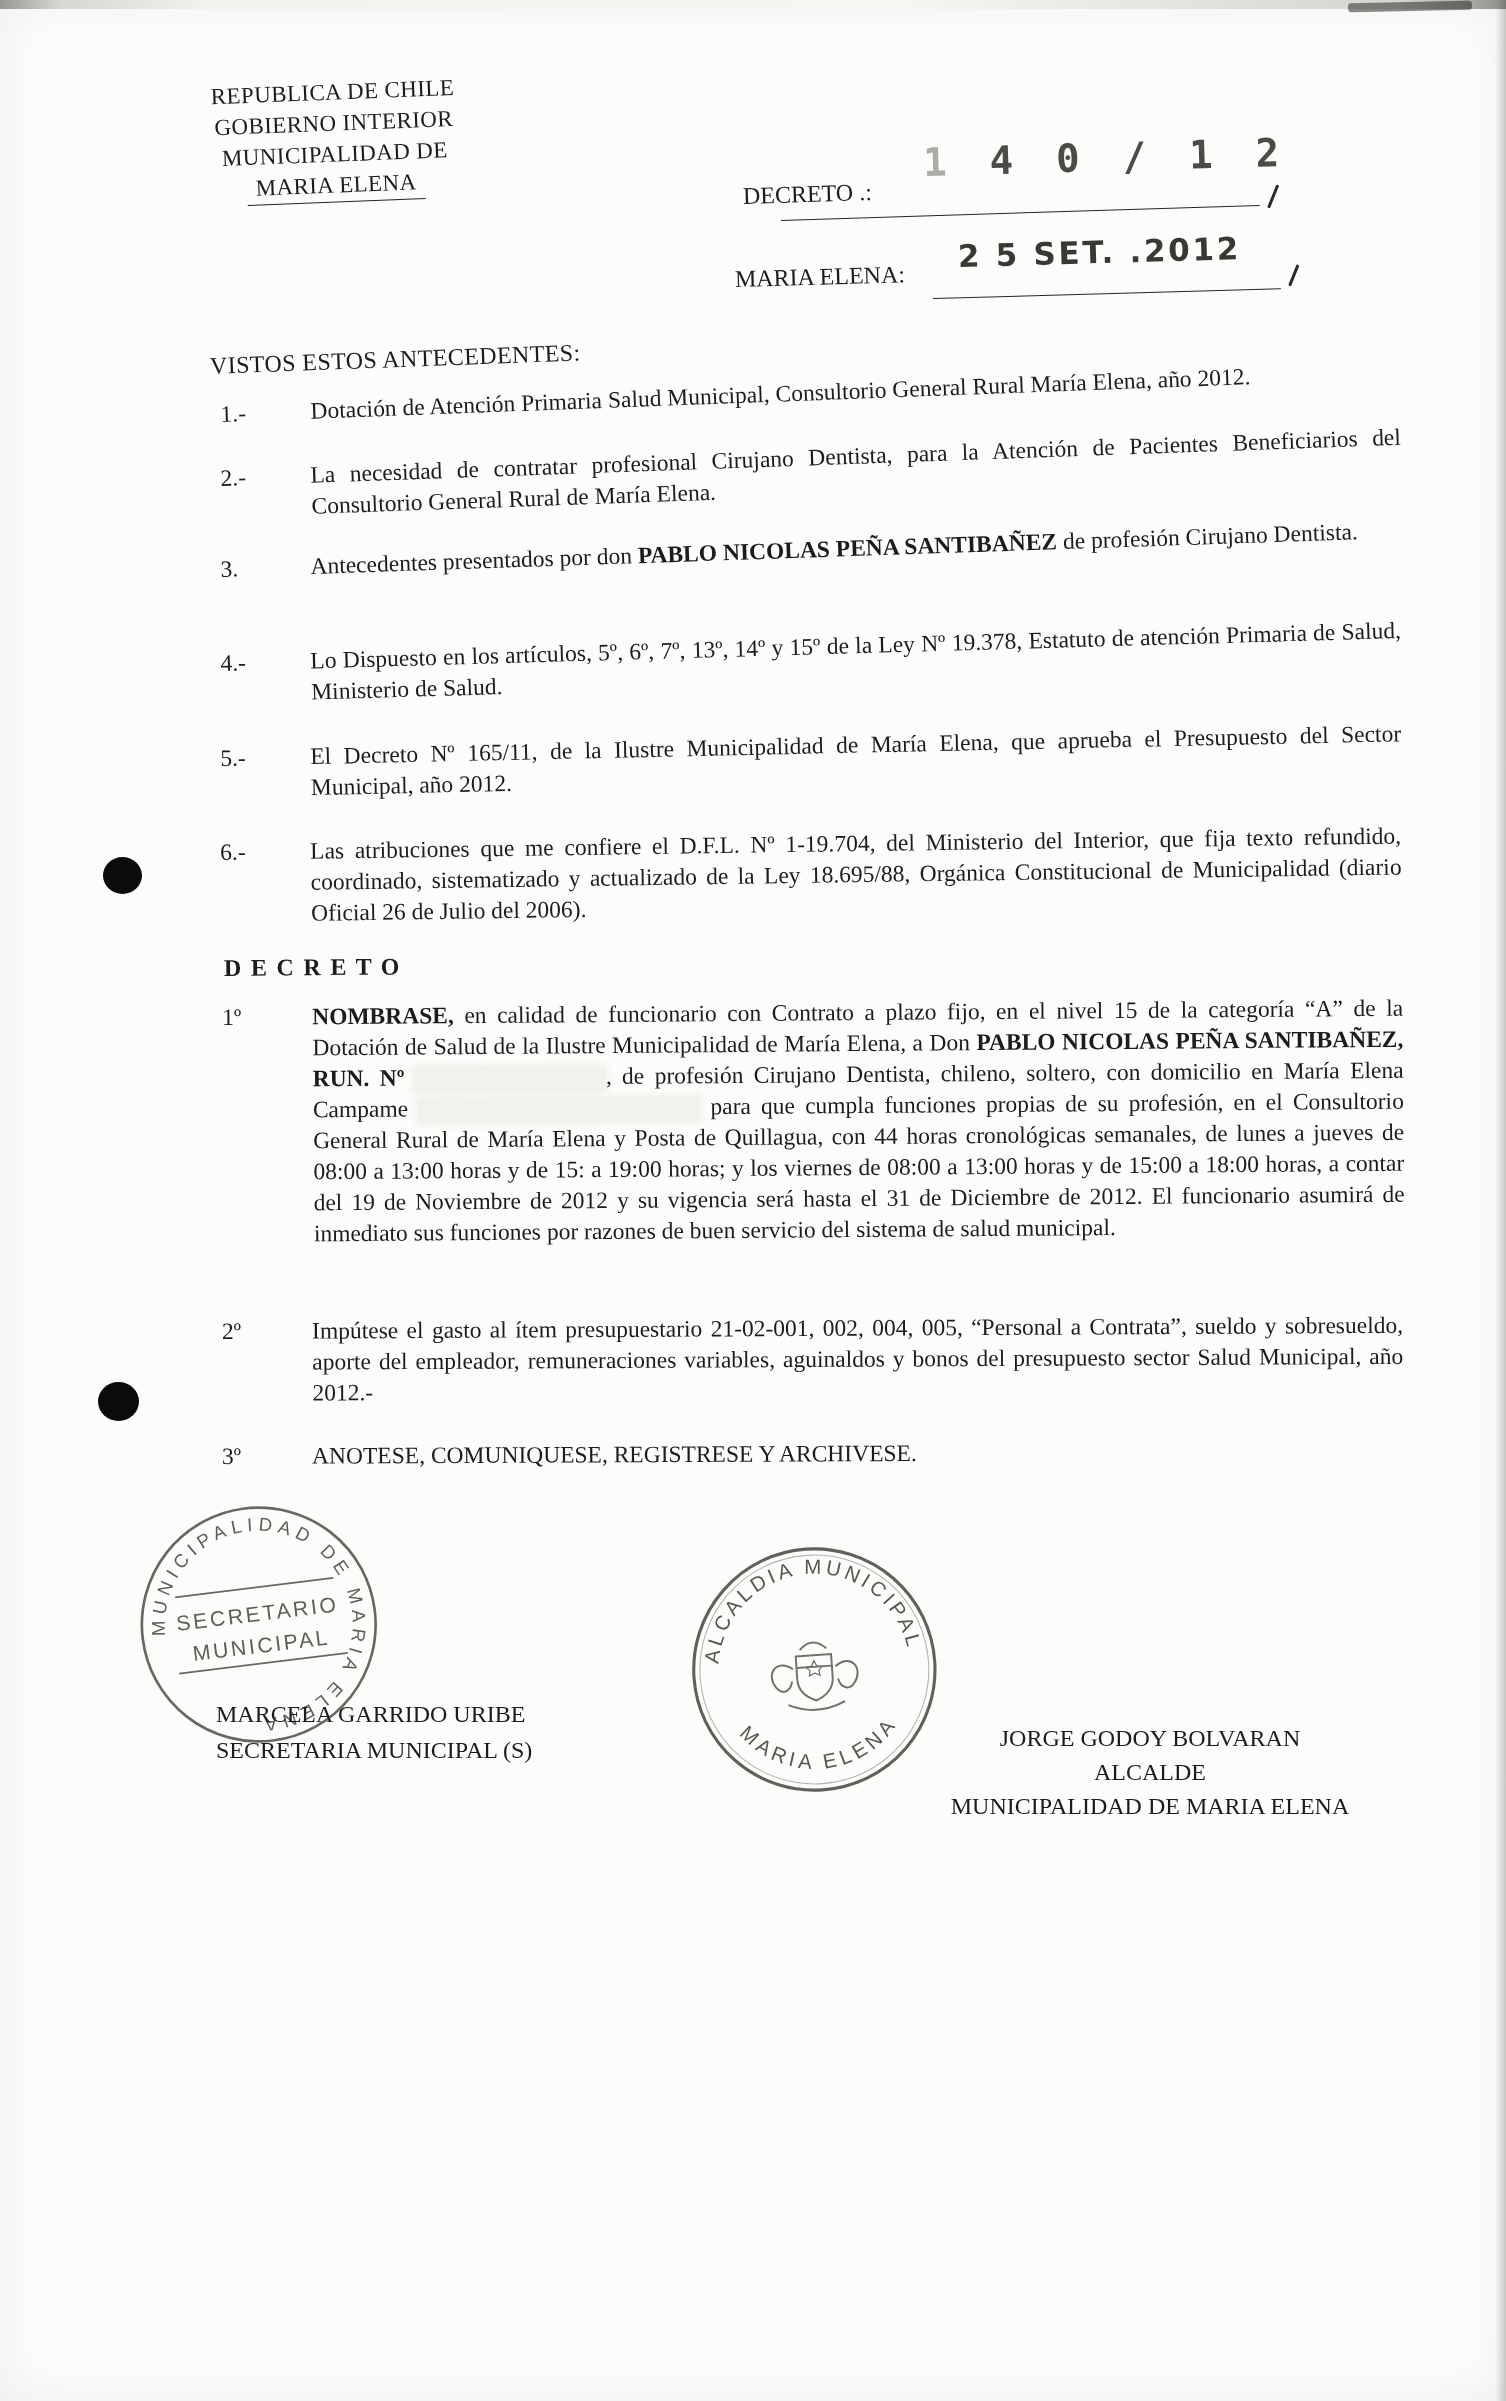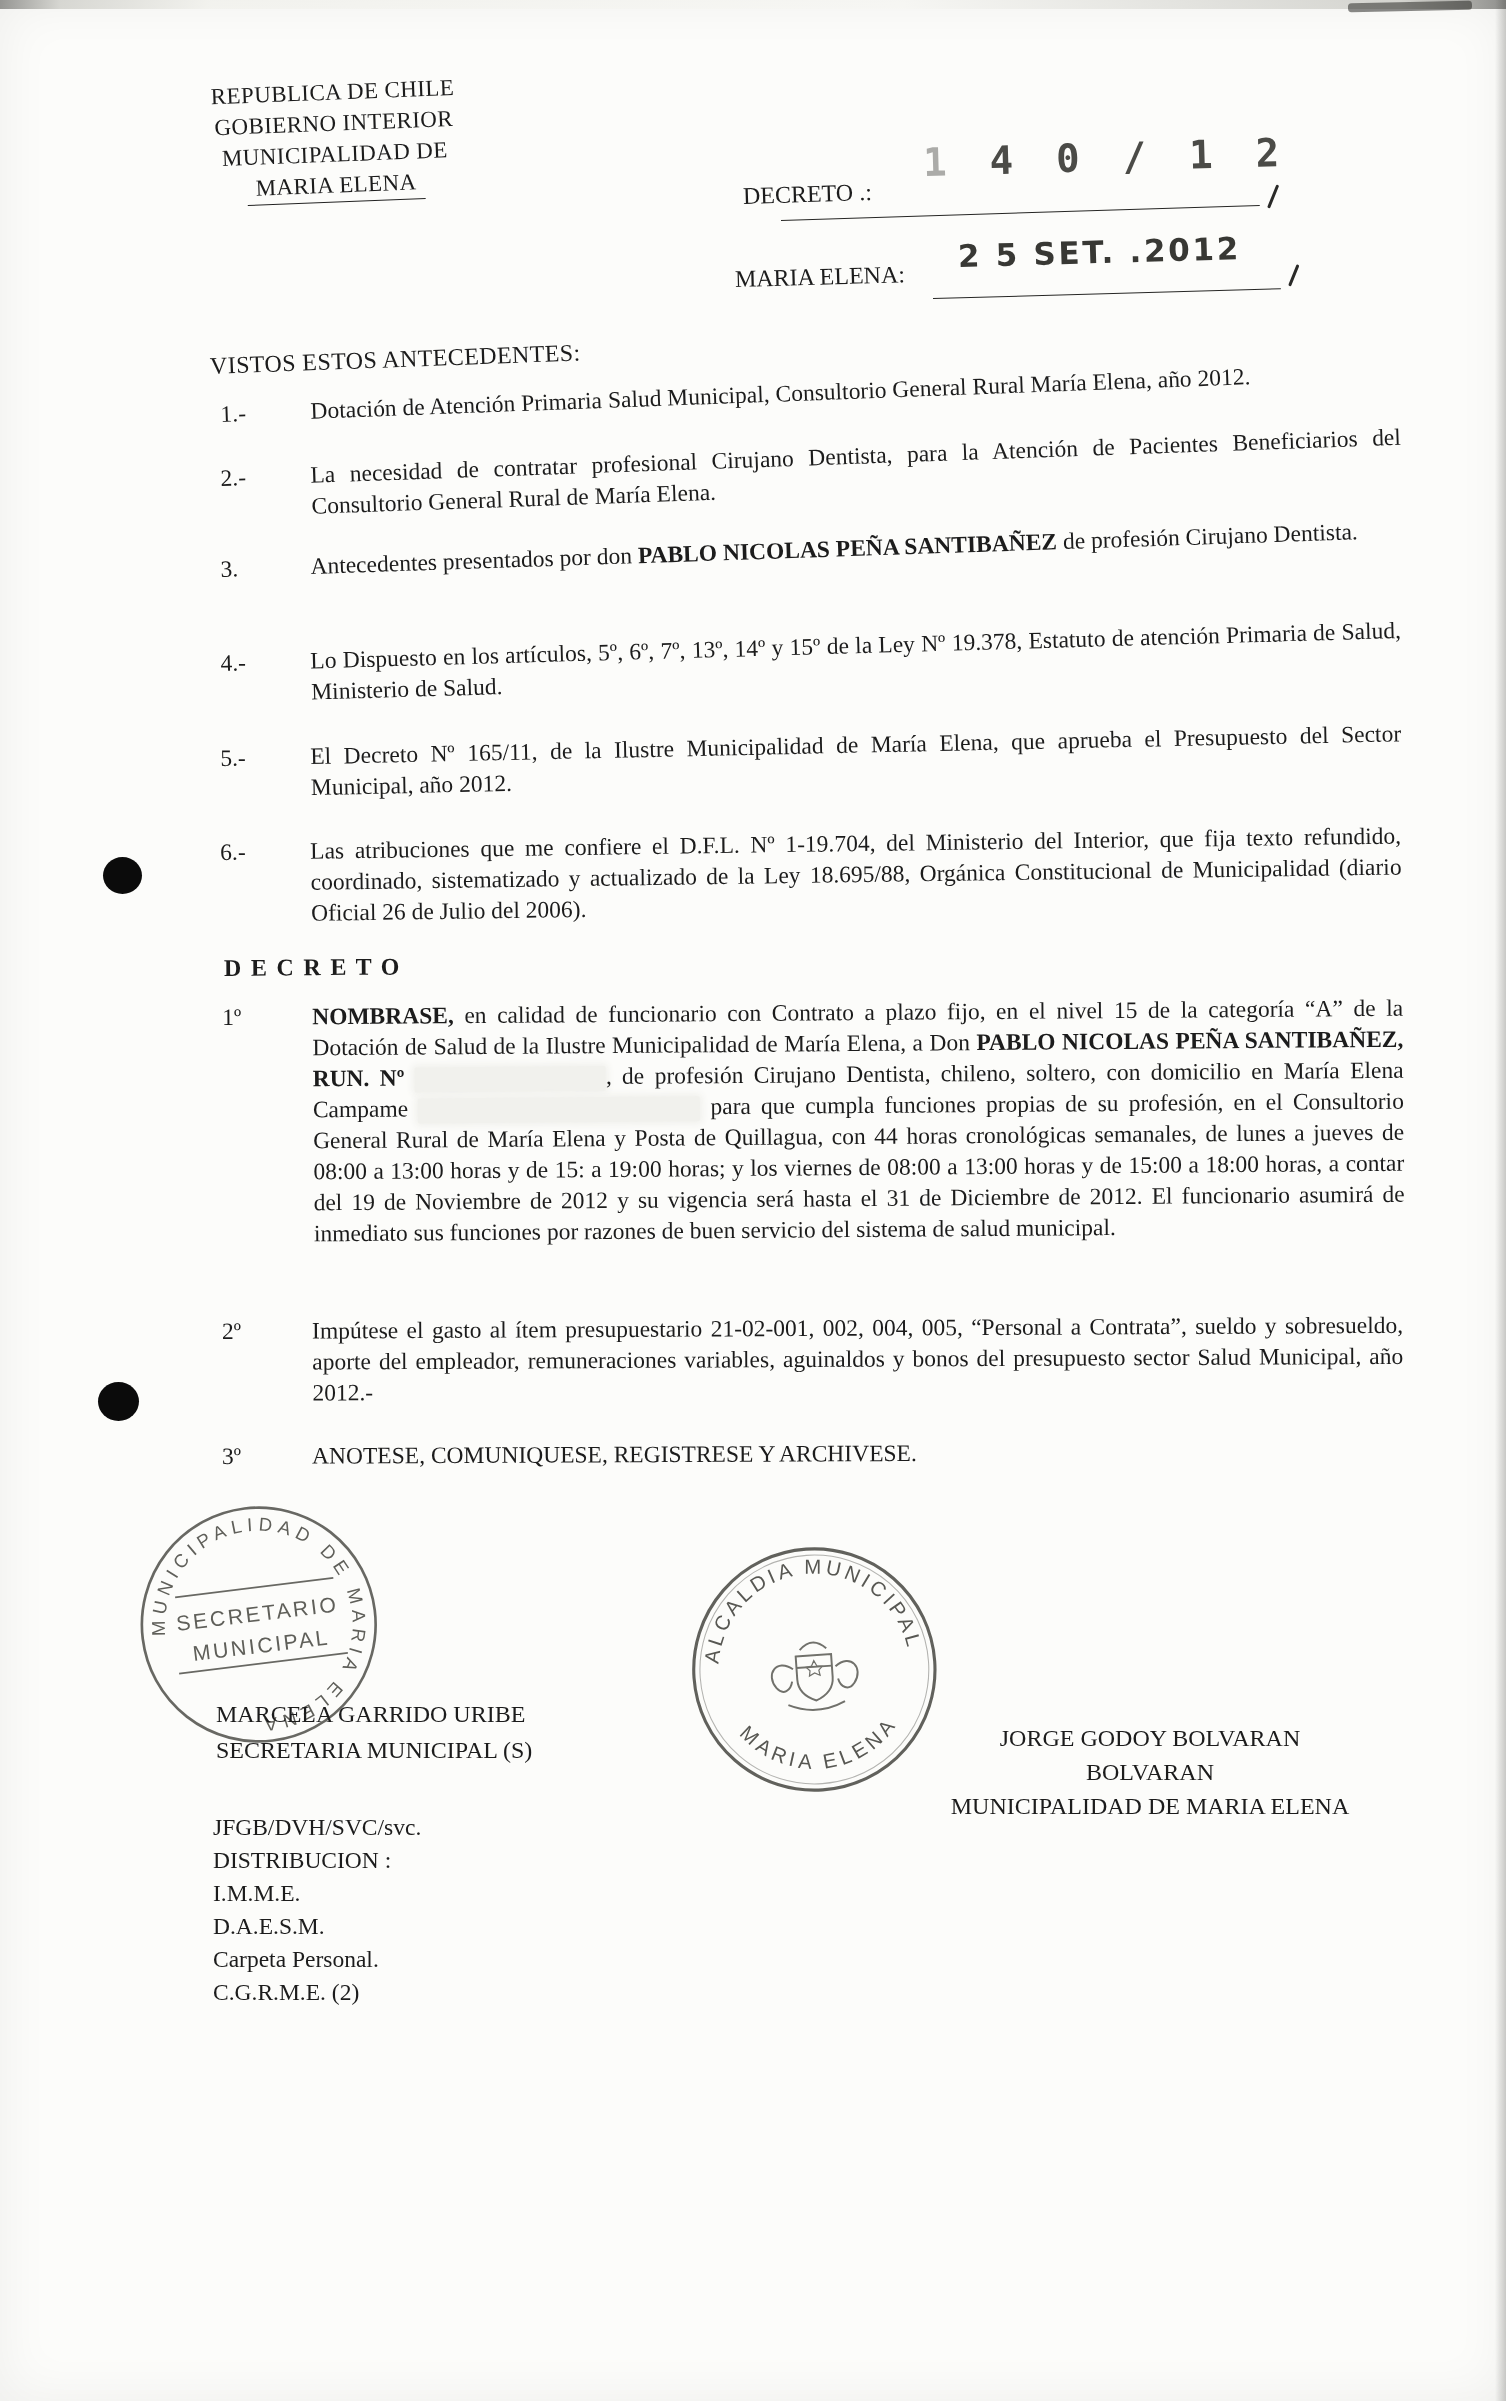--- a/index.html
+++ b/index.html
@@ -183,32 +183,24 @@
     </svg>
   </div>
 
   <div class="abs names-left" style="left:216px; top:1696px;">
     <div>MARCELA GARRIDO URIBE</div>
     <div>SECRETARIA MUNICIPAL (S)</div>
   </div>
 
   <div class="abs names-right" style="left:928px; top:1721px;">
     <div>JORGE GODOY BOLVARAN</div>
-    <div>BOLVARAN</div>
+    <div>ALCALDE</div>
     <div>MUNICIPALIDAD DE MARIA ELENA</div>
   </div>
 
-  <div class="abs footer-block" style="left:213px; top:1811px;">
-    <div>JFGB/DVH/SVC/svc.</div>
-    <div>DISTRIBUCION :</div>
-    <div>I.M.M.E.</div>
-    <div>D.A.E.S.M.</div>
-    <div>Carpeta Personal.</div>
-    <div>C.G.R.M.E. (2)</div>
-  </div>
 
   <svg class="sig-overlay" width="1506" height="2401" viewBox="0 0 1698 2707">
     <g stroke="#19191七" fill="none" stroke-width="3.6" stroke-linecap="round" opacity="0.88">
 
       <path d="M 598,1402 C 586,1470 566,1548 544,1612 C 522,1678 492,1758 444,1826 C 392,1898 304,1944 208,1954"></path>
       <path d="M 562,1612 C 606,1568 634,1636 590,1684 C 546,1732 468,1744 418,1702"></path>
       <path d="M 148,1954 C 300,1908 480,1938 642,1894"></path>
       <path d="M 178,1992 C 330,1972 472,1982 566,1958"></path>
       <path d="M 208,1864 C 252,1852 304,1846 356,1838"></path>
 

